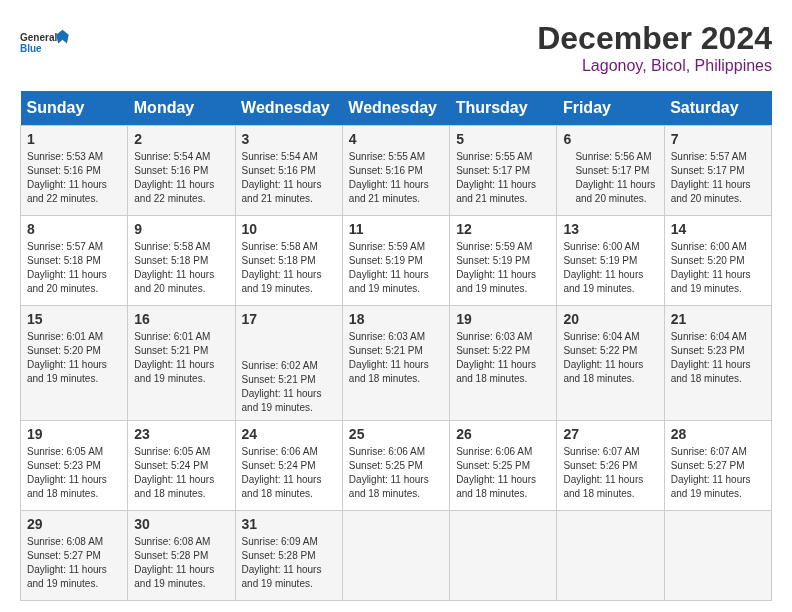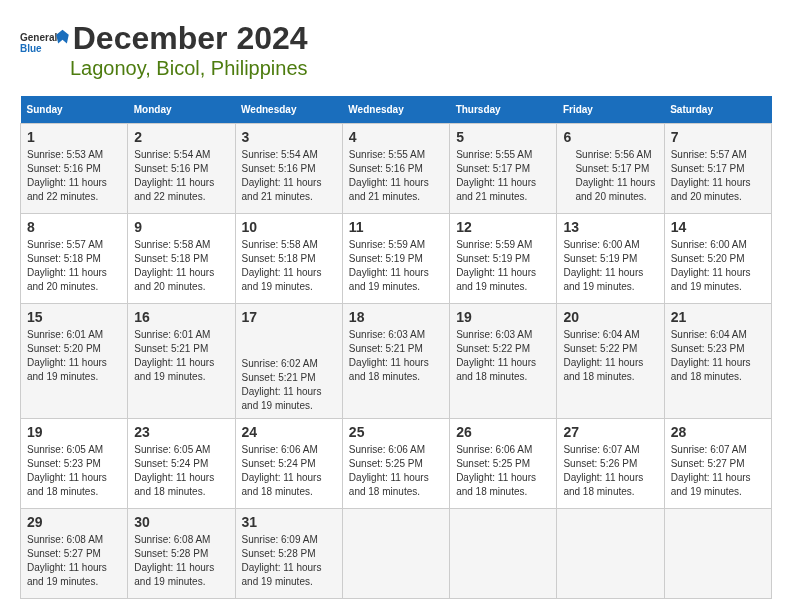--- a/index.html
+++ b/index.html
@@ -5,51 +5,52 @@
     * { box-sizing: border-box; margin: 0; padding: 0; }
     body {
       font-family: Arial, sans-serif;
       background: #fff;
       width: 792px;
       min-height: 612px;
       padding: 20px;
     }
     .header {
       display: flex;
+      justify-content: space-between;
       align-items: flex-start;
       margin-bottom: 16px;
     }
     .logo {
       display: flex;
       align-items: center;
       gap: 4px;
     }
     .title-block {
       text-align: right;
     }
     .month-title {
       font-size: 32px;
       font-weight: bold;
       color: #333;
     }
     .location {
-      font-size: 20px;
-      color: #4d7c0f;
+      font-size: 16px;
+      color: #701a75;
     }
     table {
       width: 100%;
       border-collapse: collapse;
       font-size: 11px;
     }
     thead tr th {
       background-color: #1a6ebd;
       color: #fff;
       padding: 8px 6px;
       text-align: left;
-      font-size: 10px;
+      font-size: 16px;
       font-weight: bold;
     }
     tbody tr td {
       border: 1px solid #ccc;
       vertical-align: top;
       padding: 5px 6px;
       width: 14.28%;
       min-height: 80px;
       height: 90px;
     }

